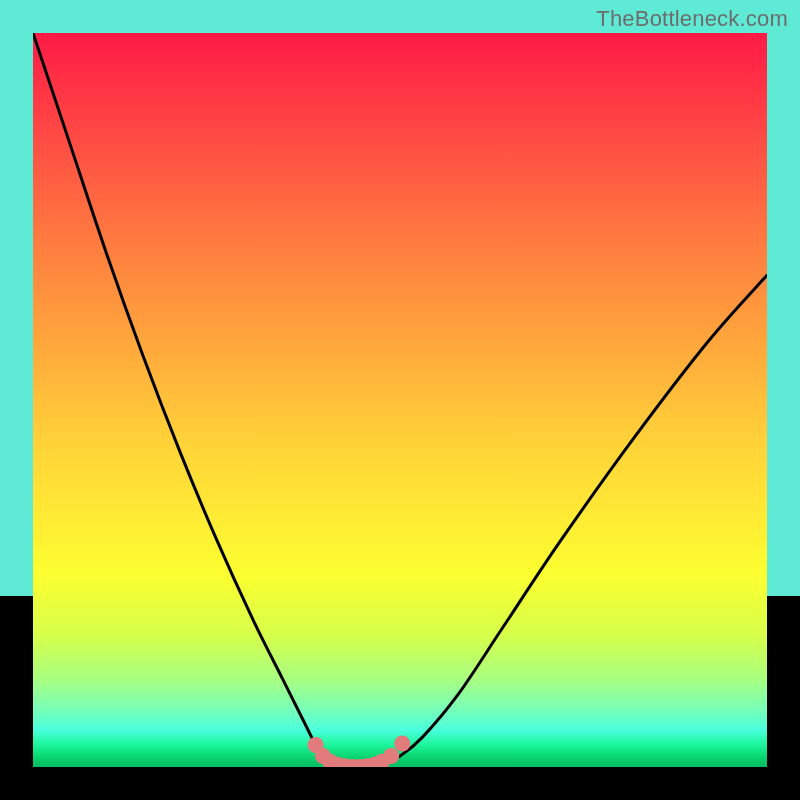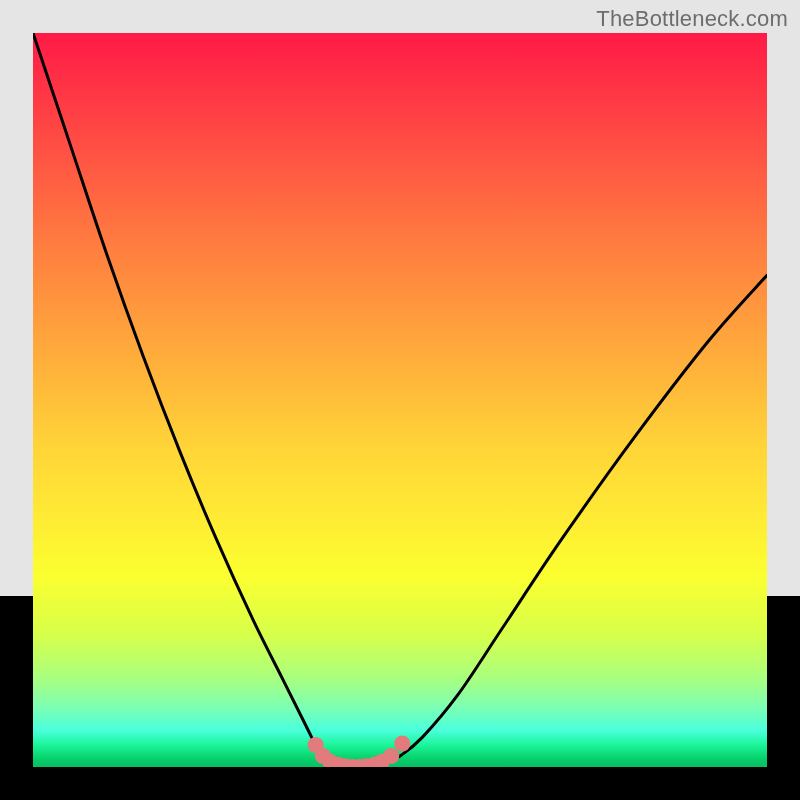--- a/index.html
+++ b/index.html
@@ -10,21 +10,21 @@
     overflow: hidden;
     background: #000;
     font-family: Arial, Helvetica, sans-serif;
   }
   .frame {
     position: absolute;
     top: 0;
     left: 0;
     width: 800px;
     height: 596px;
-    background: #e5e5e5;
+    background: #5eead4;
   }
   .plot {
     position: absolute;
     top: 33px;
     left: 33px;
     width: 734px;
     height: 734px;
     overflow: hidden;
     background: linear-gradient(
       to bottom,

